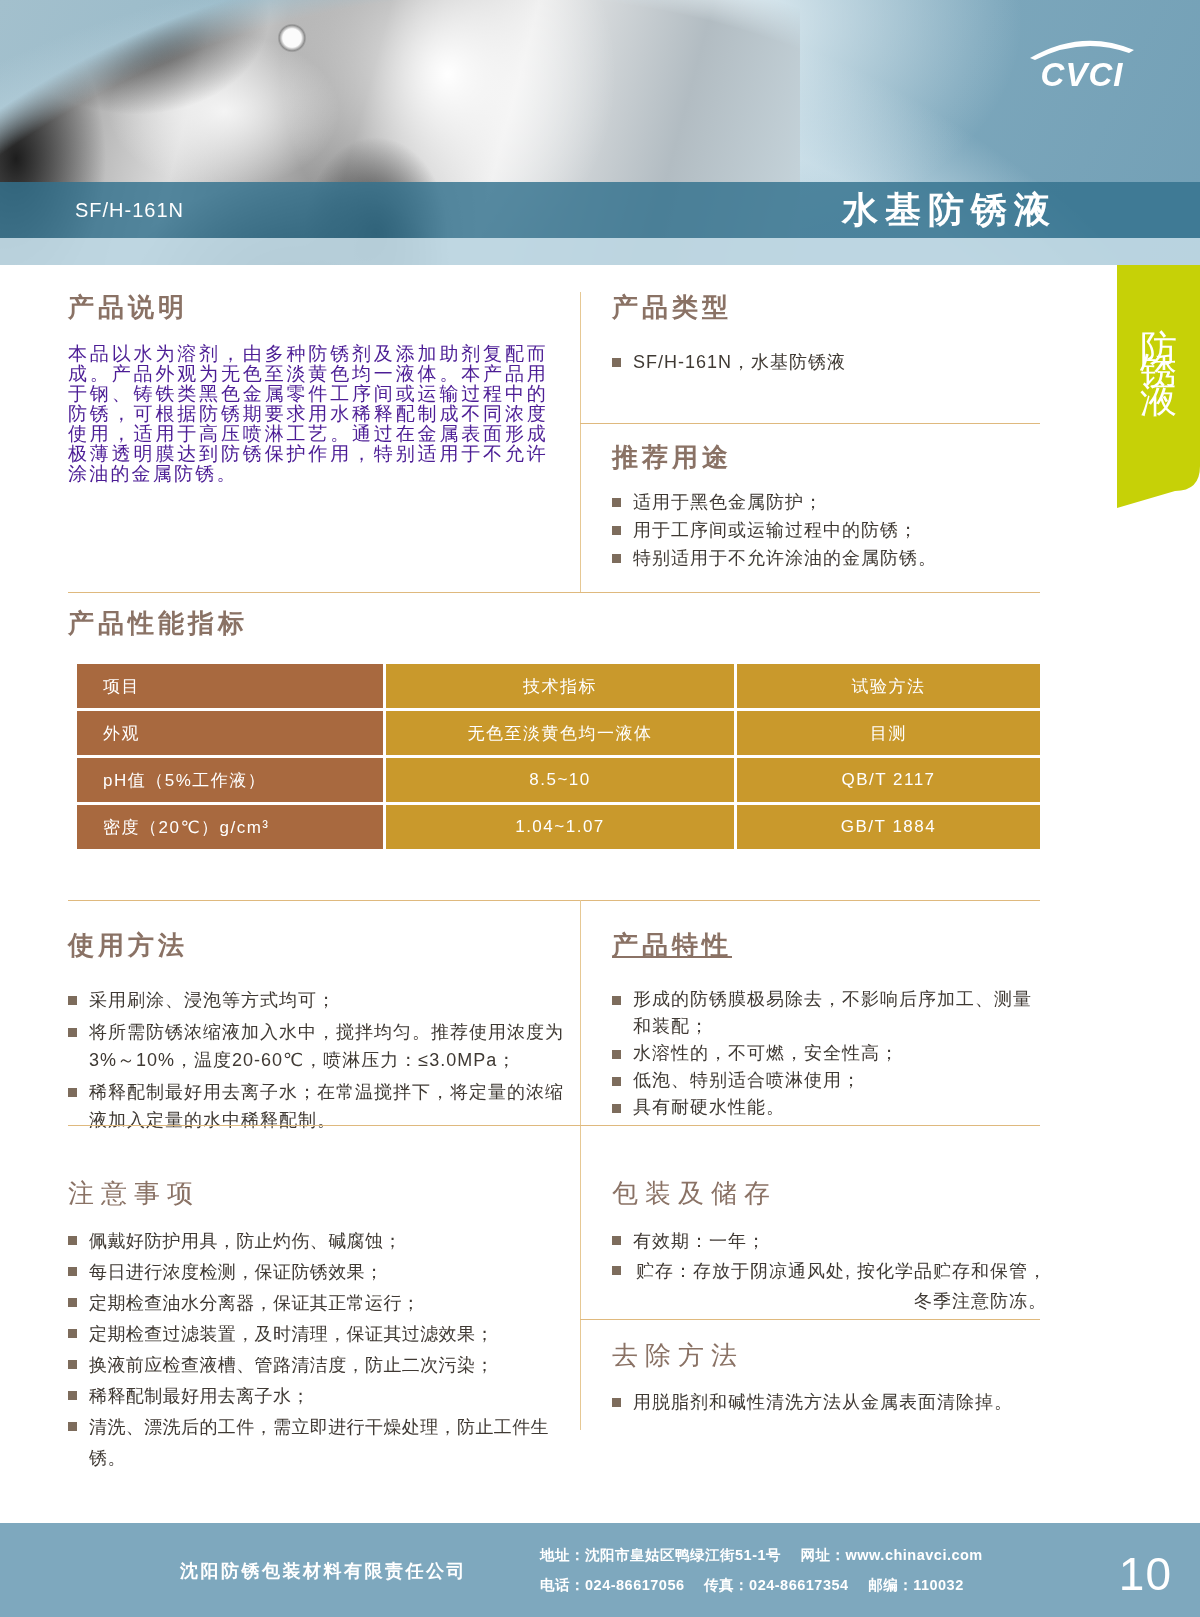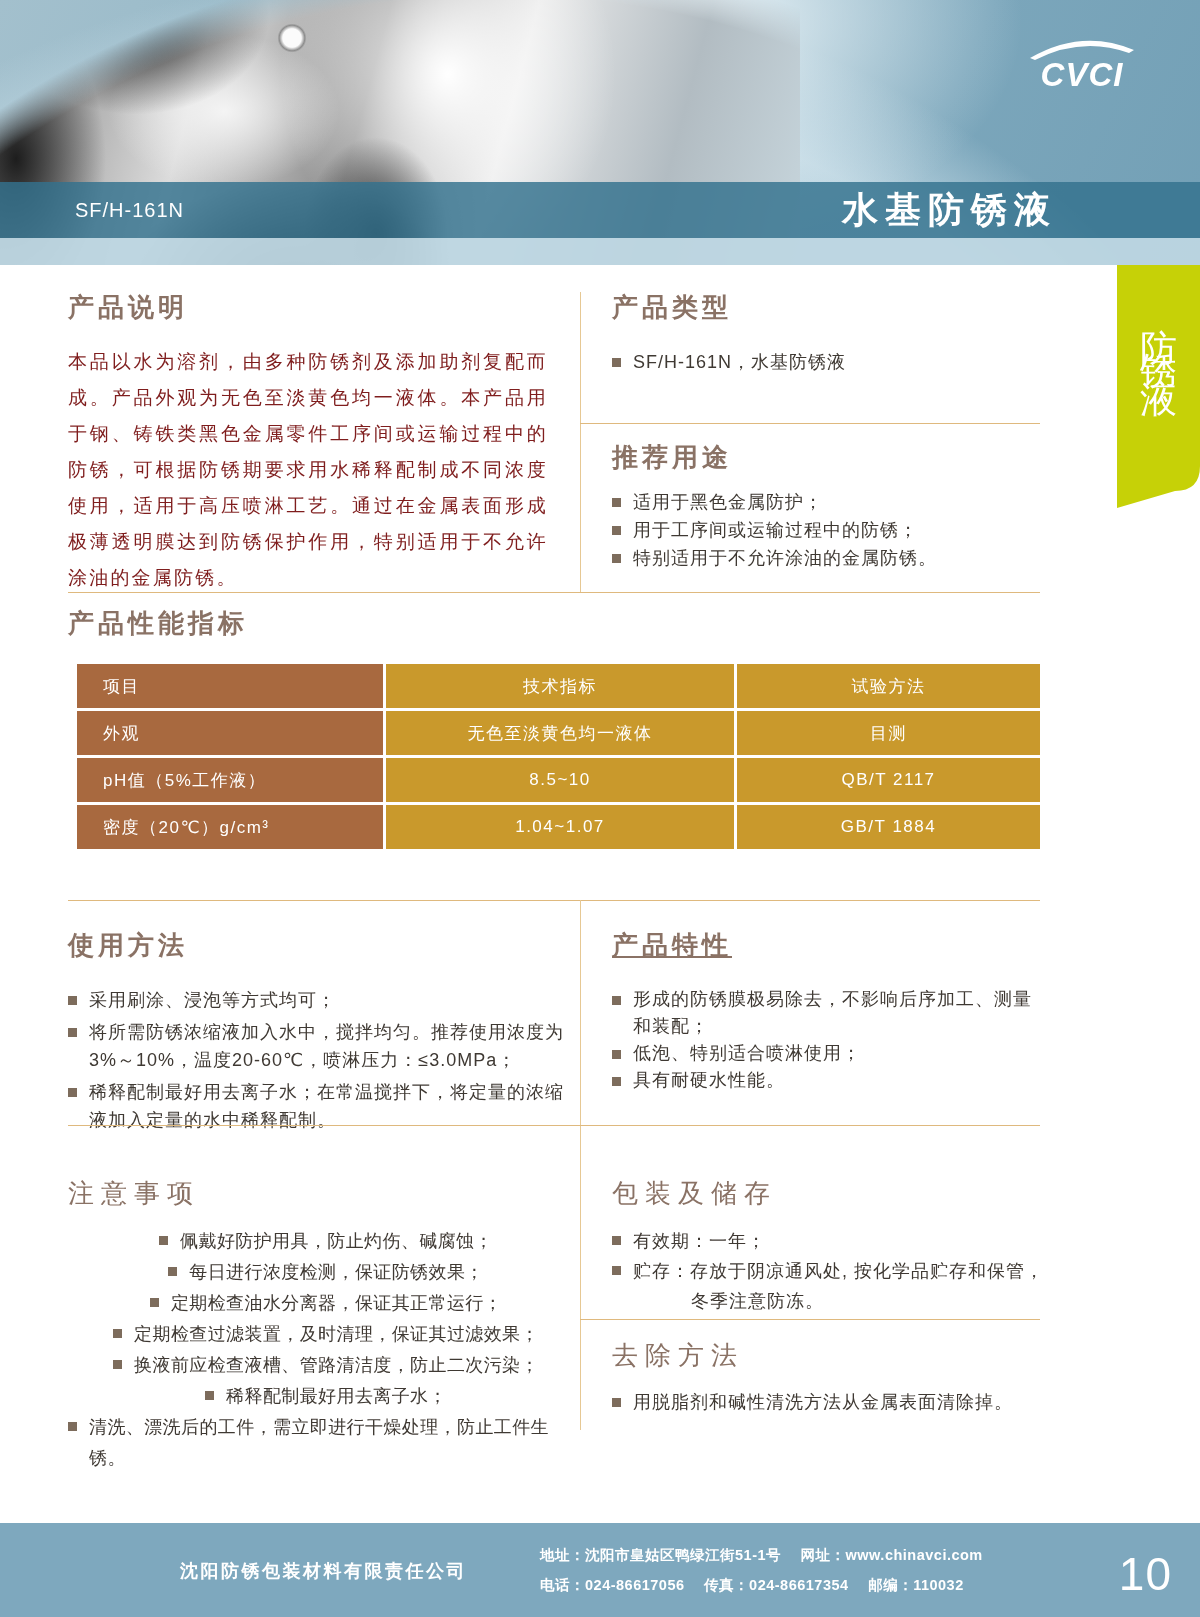--- a/index.html
+++ b/index.html
@@ -41,29 +41,29 @@
   .ribbon svg { position:absolute; inset:0; width:83px; height:243px; }
   .ribbon-text { position:absolute; top:34px; left:50%; transform:translateX(-50%);
     writing-mode:vertical-rl; color:#ffffff; font-size:37px; line-height:1; letter-spacing:25px; font-weight:500; }
 
   
   .h2 { position:absolute; color:#8a7265; font-size:26px; font-weight:700; letter-spacing:4px; line-height:34px; white-space:nowrap; }
   .h2.light { font-weight:500; letter-spacing:7px; }
   .hr { position:absolute; height:0; border-top:1px solid #dfb97e; }
   .vr { position:absolute; width:0; border-left:1px solid #e6c894; }
 
-  .body-text { position:absolute; color:#7f1d1d; font-size:19px; line-height:36px; letter-spacing:2.2px;
+  .body-text { position:absolute; color:#4c1d95; font-size:19px; line-height:20px; letter-spacing:2.2px;
     text-align:justify; text-align-last:left; }
 
   .list { position:absolute; }
   .li { display:flex; gap:12px; color:#3f3933; font-size:18px; line-height:28px; letter-spacing:1px; }
   .sq { flex:0 0 9px; width:9px; height:9px; background:#7d6c5c; margin-top:10px; }
   .list.lh27 .li { line-height:27px; }
-  .list.lh30 .li { line-height:30px; }
-  .list.lh31 .li { line-height:31px; letter-spacing:.4px;justify-content:center; }
+  .list.lh30 .li { line-height:30px;text-align:right; }
+  .list.lh31 .li { line-height:31px; letter-spacing:.4px; }
   .list.gap4 .li { margin-bottom:4px; }
   .li-text.hang { padding-left:58px; text-indent:-58px; }
 
   
   .spec-table { position:absolute; left:77px; top:664px; width:963px;
     display:grid; grid-template-columns:306px 348px 1fr; gap:3px; background:#ffffff; }
   .cell { height:44px; display:flex; align-items:center; justify-content:center;
     color:#ffffff; font-size:17px; letter-spacing:1.5px; }
   .cell.label { justify-content:flex-start; padding-left:26px; background:#a8693f; }
   .cell.value { background:#c9992c; }
@@ -173,20 +173,24 @@
   </div>
 
   <div class="h2" style="left:612px; top:928px;text-decoration:underline;">产品特性</div>
   <div class="list lh27" style="left:612px; top:986px; width:432px;">
     <div class="li">
         <span class="sq"></span>
         <span class="li-text">形成的防锈膜极易除去，不影响后序加工、测量和装配；</span>
       </div>
     <div class="li">
         <span class="sq"></span>
+        <span class="li-text">水溶性的，不可燃，安全性高；</span>
+      </div>
+    <div class="li">
+        <span class="sq"></span>
         <span class="li-text">低泡、特别适合喷淋使用；</span>
       </div>
     <div class="li">
         <span class="sq"></span>
         <span class="li-text">具有耐硬水性能。</span>
       </div>
   </div>
 
   <div class="hr" style="left:68px; top:1125px; width:972px;"></div>
 

